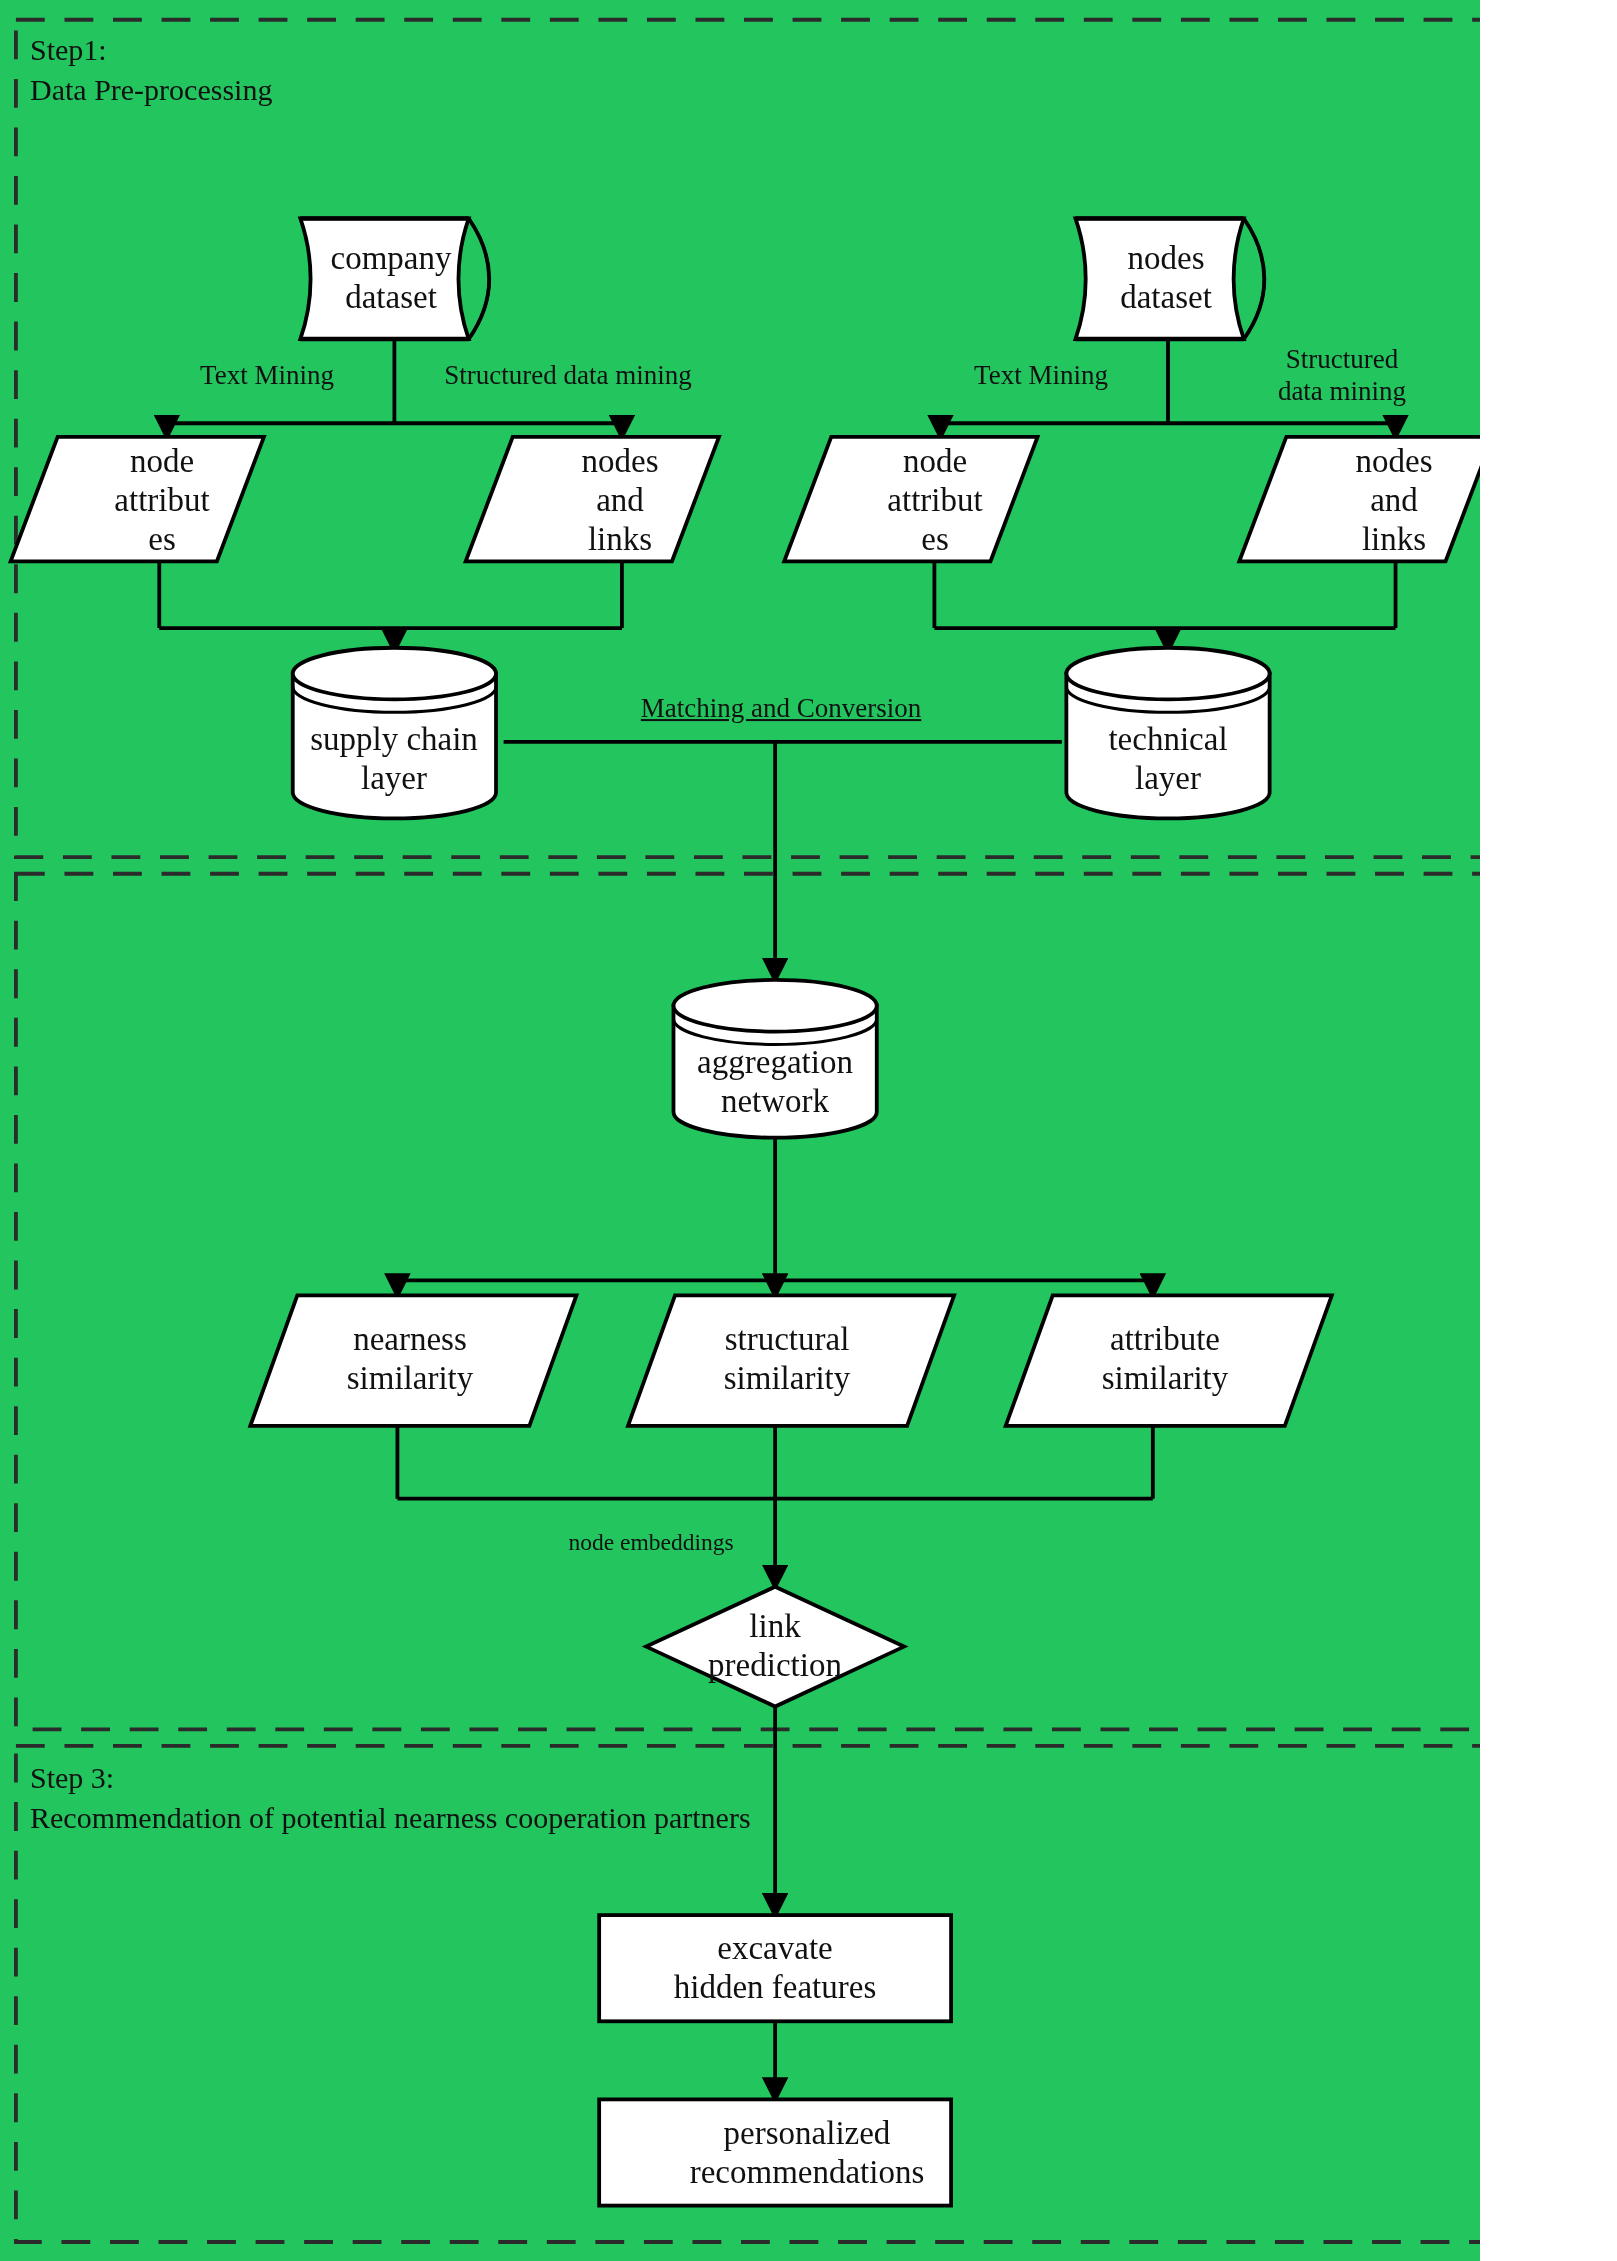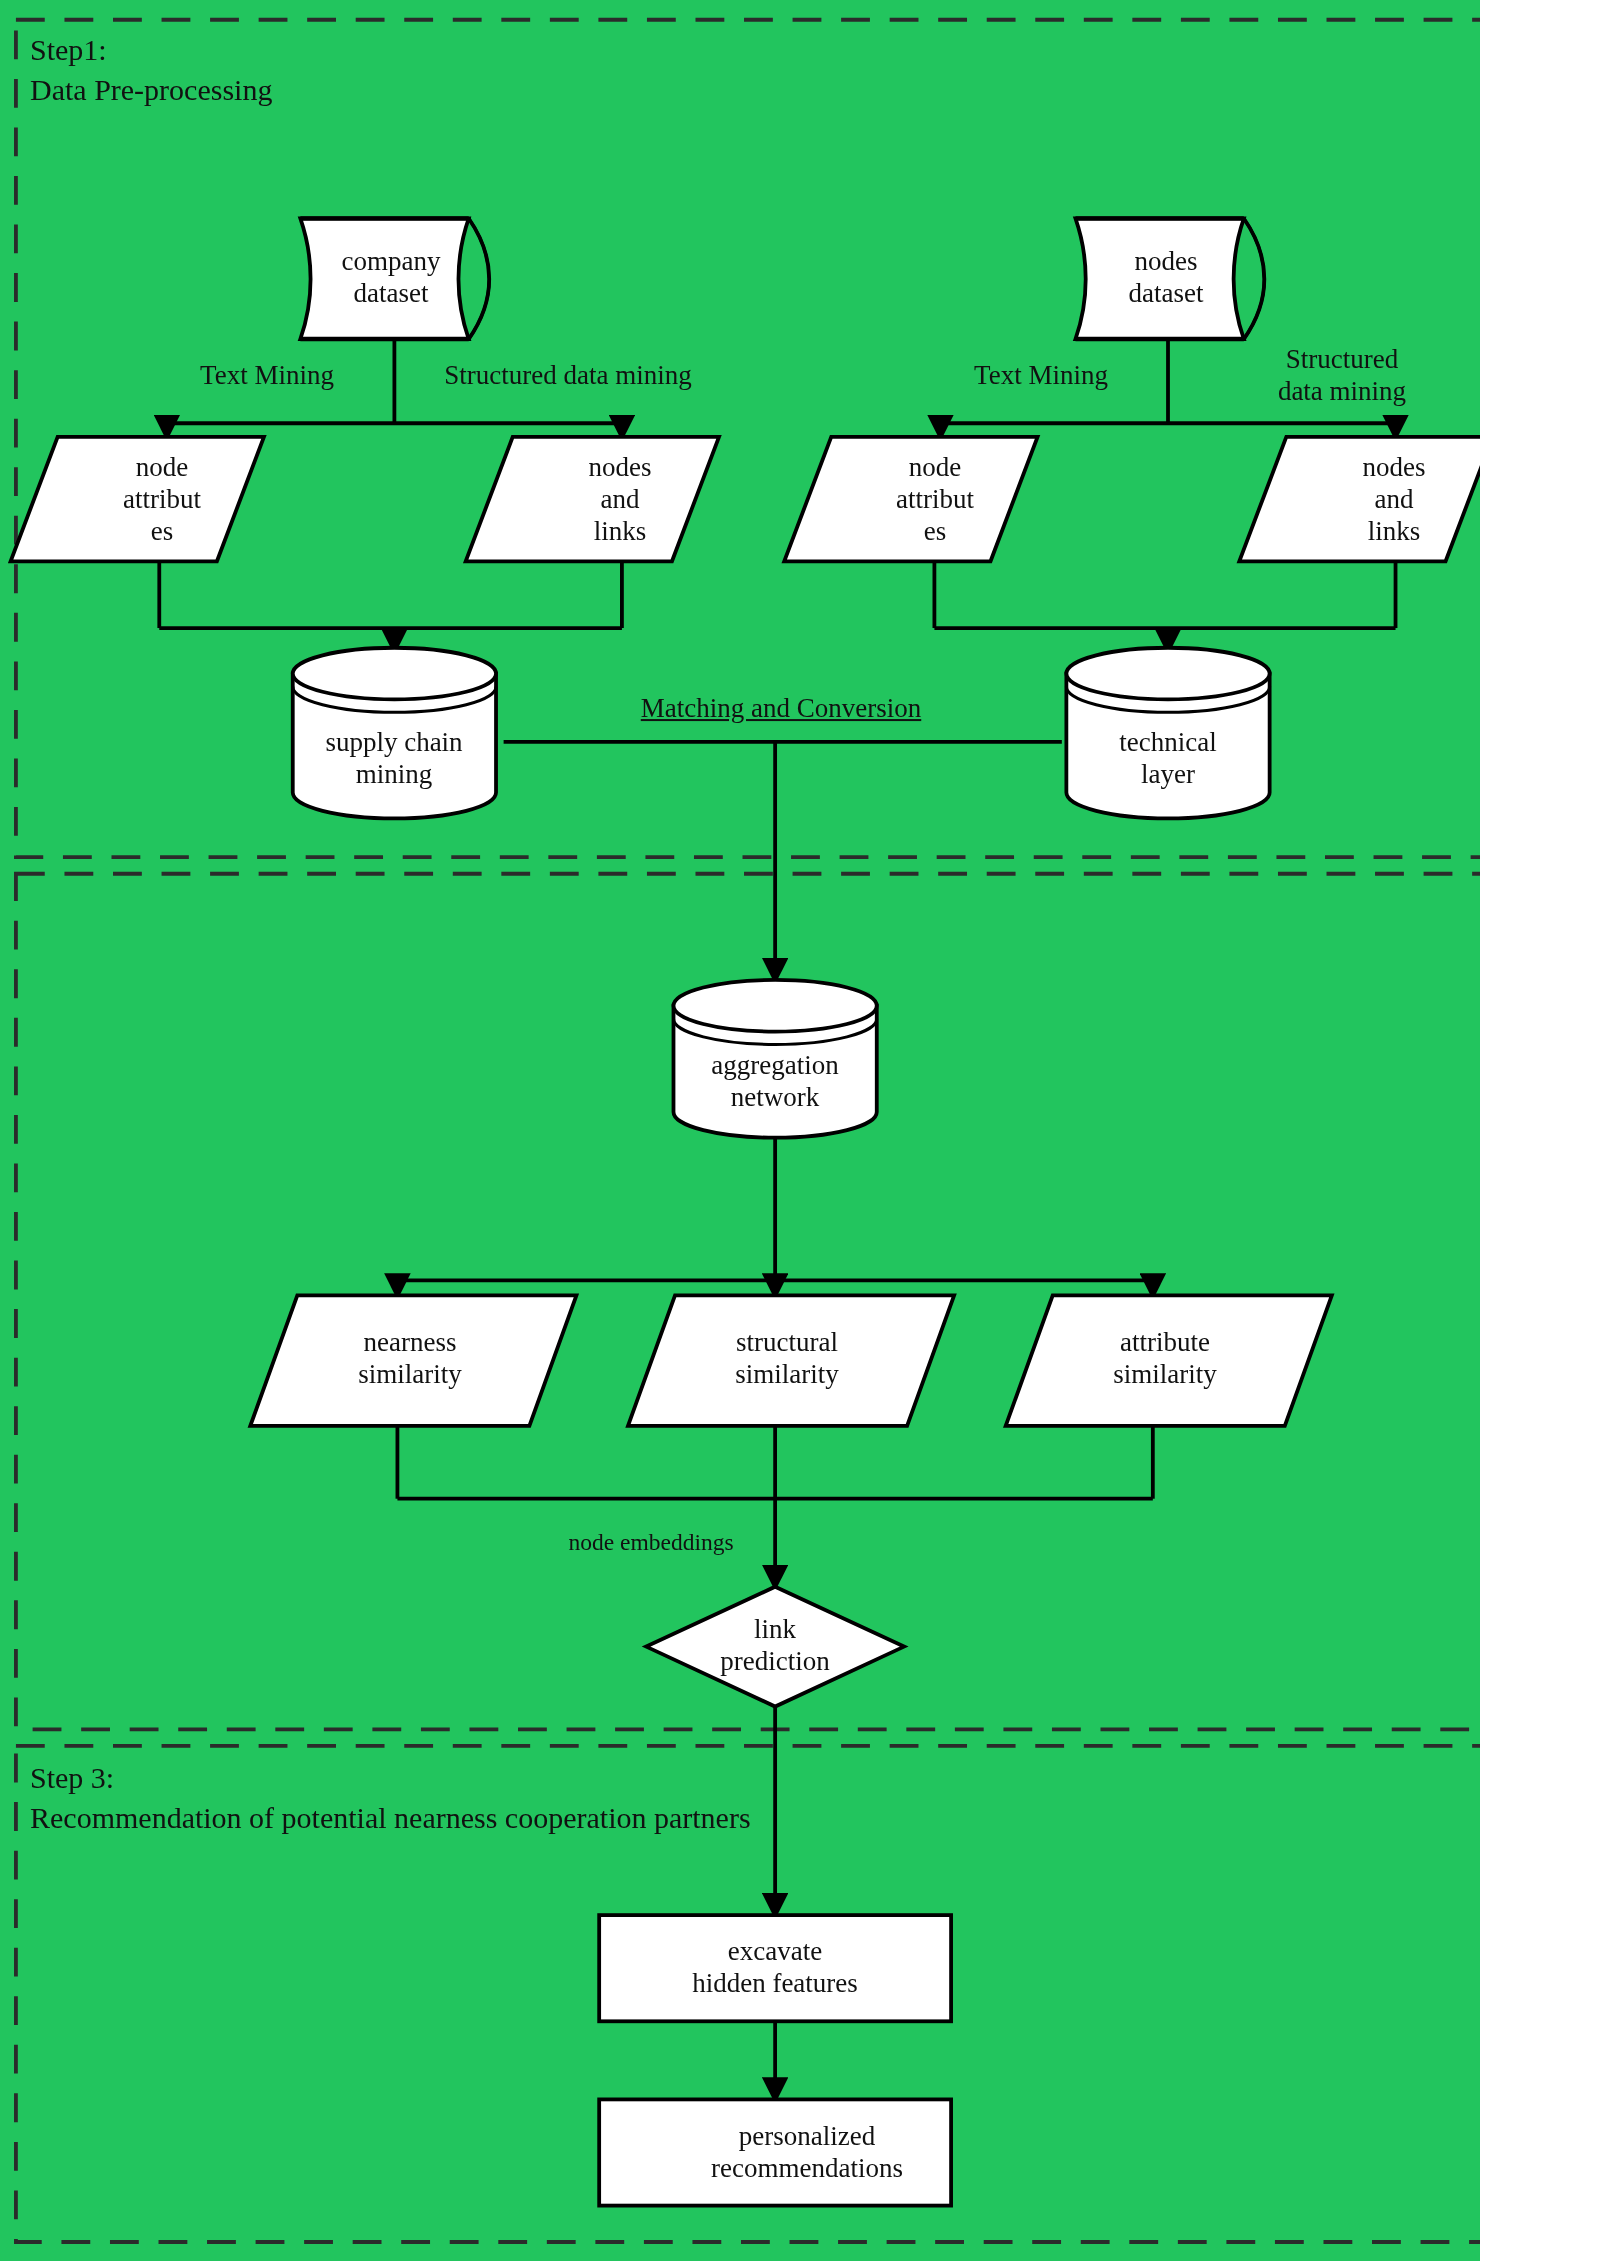--- a/index.html
+++ b/index.html
@@ -58,21 +58,21 @@
   }
   .step-title {
     position: absolute;
     font-family: "Liberation Serif", "DejaVu Serif", serif;
     color: #111111;
     font-size: 30px;
     line-height: 1.32;
     white-space: pre-line;
     text-align: left;
   }
-  .node-text { font-size: 27px; }
+  .node-text { font-size: 33px; }
   .edge-text { font-size: 27px; }
   .small-edge-text { font-size: 23.5px; }
 </style>
 </head>
 <body>
 
 <div id="root">
 
   <svg class="canvas" viewBox="0 0 2132 2981">
     <defs>
@@ -201,21 +201,21 @@
 
   <div class="lbl lbl-center node-text" style="left:935px; top:500px;">node
 attribut
 es</div>
 
   <div class="lbl lbl-center node-text" style="left:1394px; top:500px;">nodes
 and
 links</div>
 
   <div class="lbl lbl-center node-text" style="left:394px; top:759px;">supply chain
-mining</div>
+layer</div>
 
   <div class="lbl lbl-center node-text" style="left:1168px; top:759px;">technical
 layer</div>
 
   <div class="lbl lbl-center node-text" style="left:775px; top:1082px;">aggregation
 network</div>
 
   <div class="lbl lbl-center node-text" style="left:410px; top:1359px;">nearness
 similarity</div>
 

